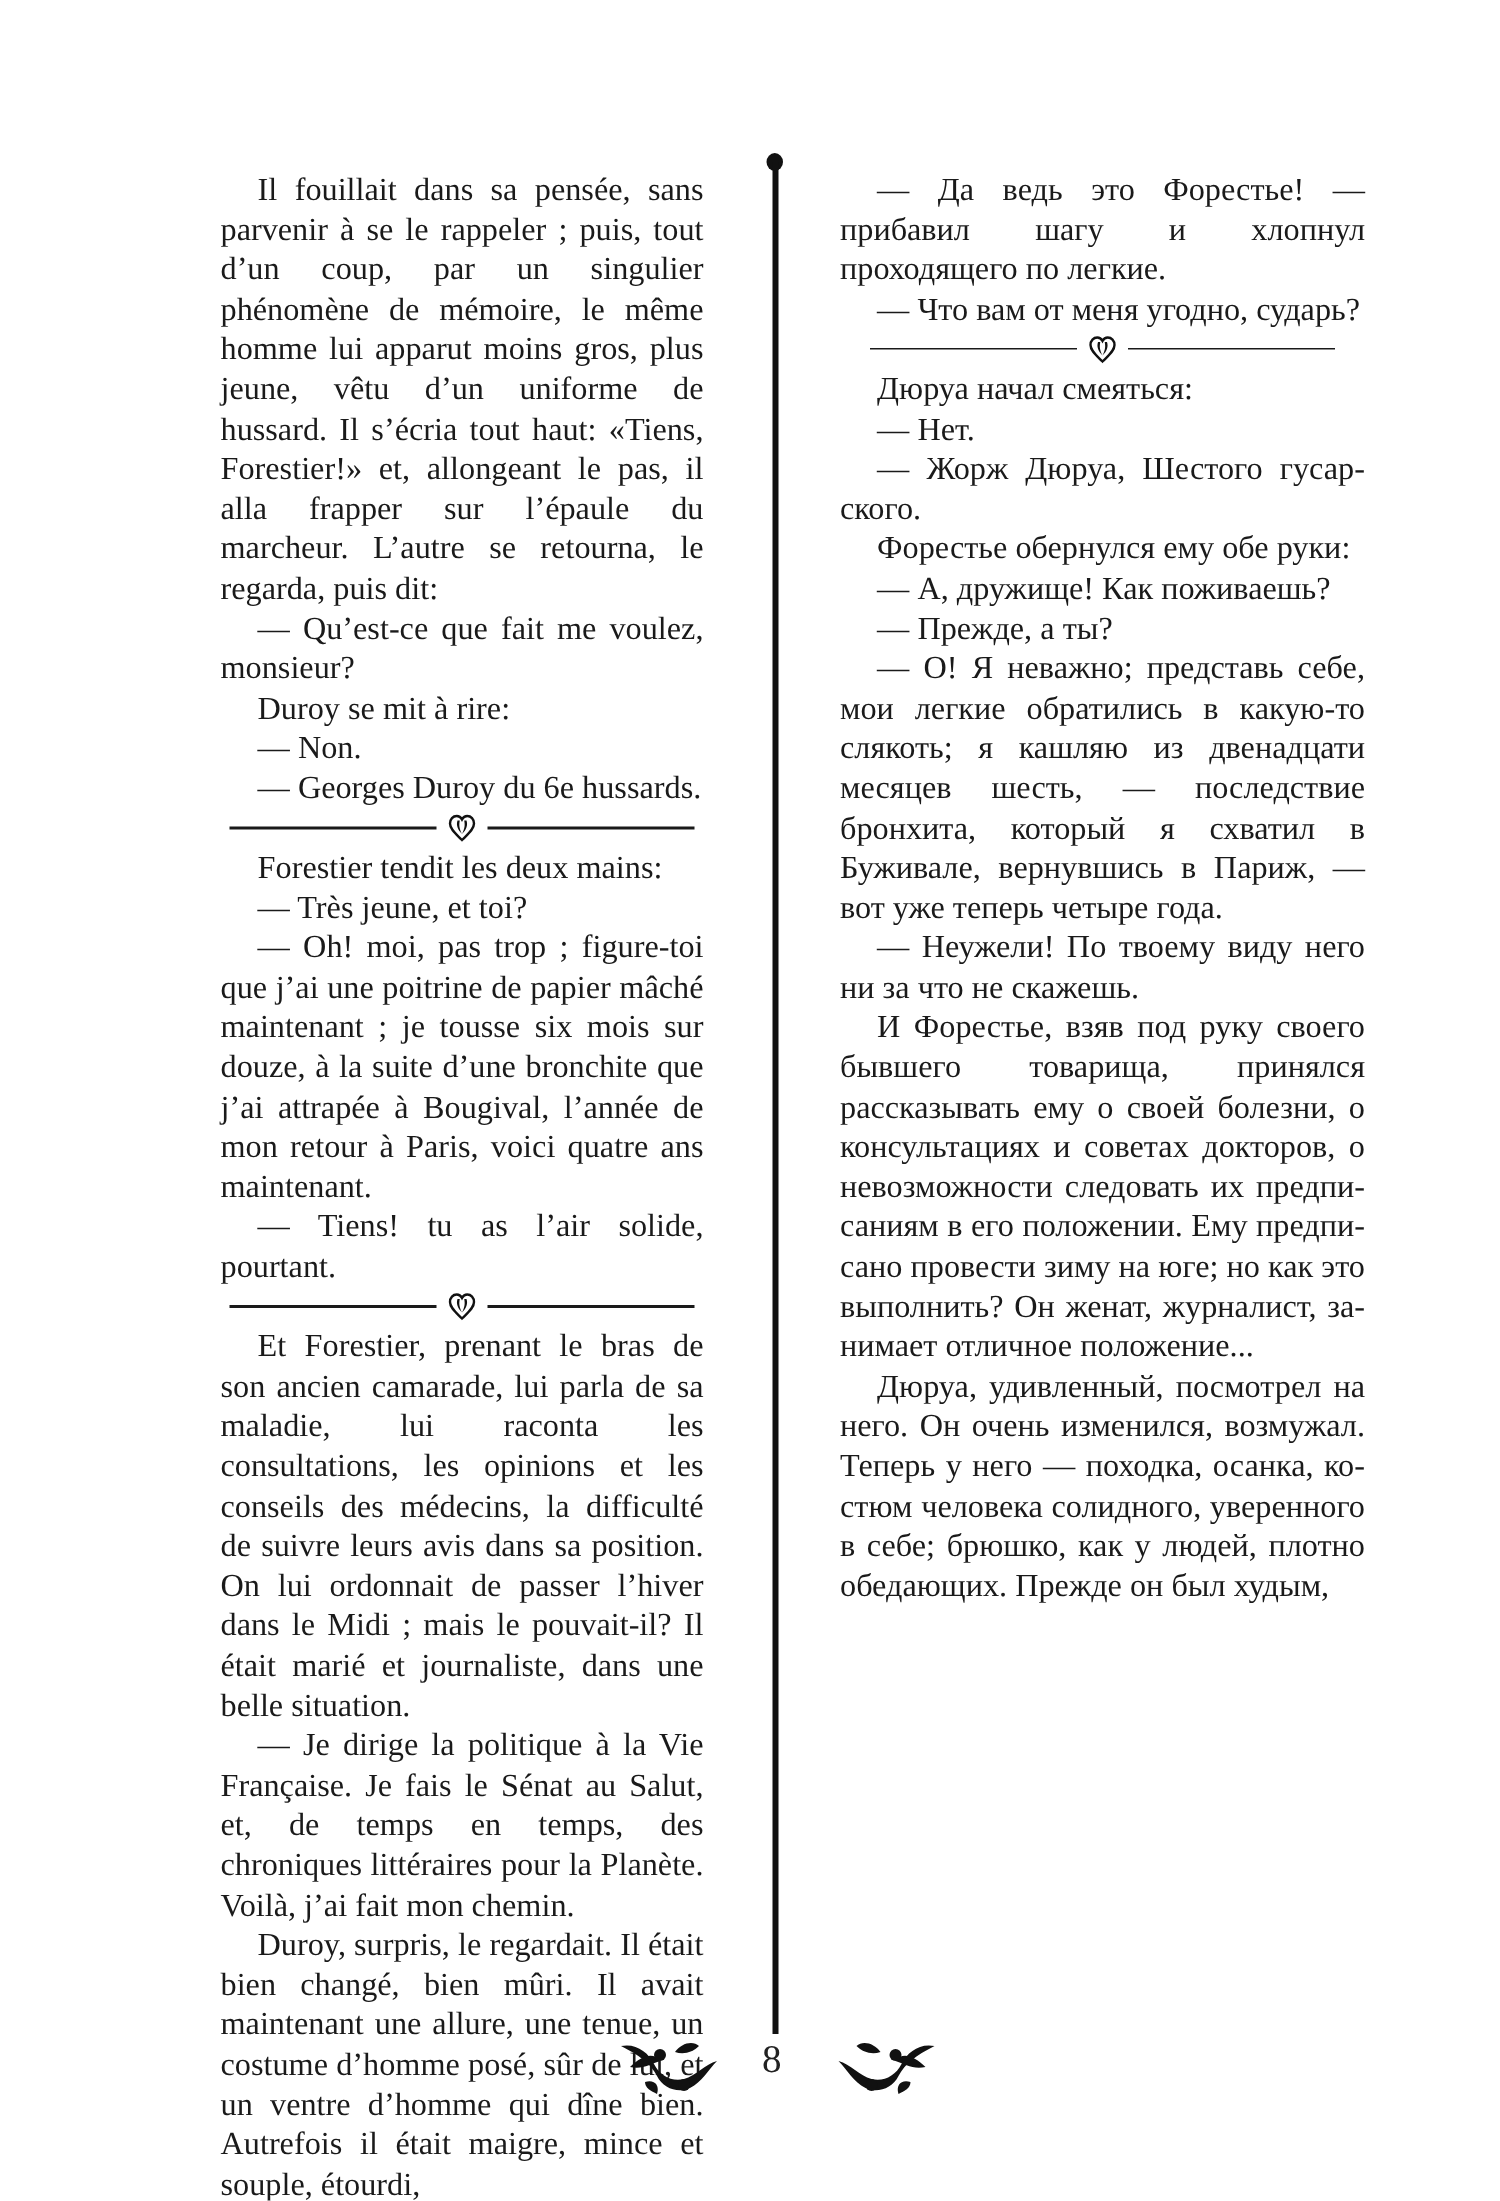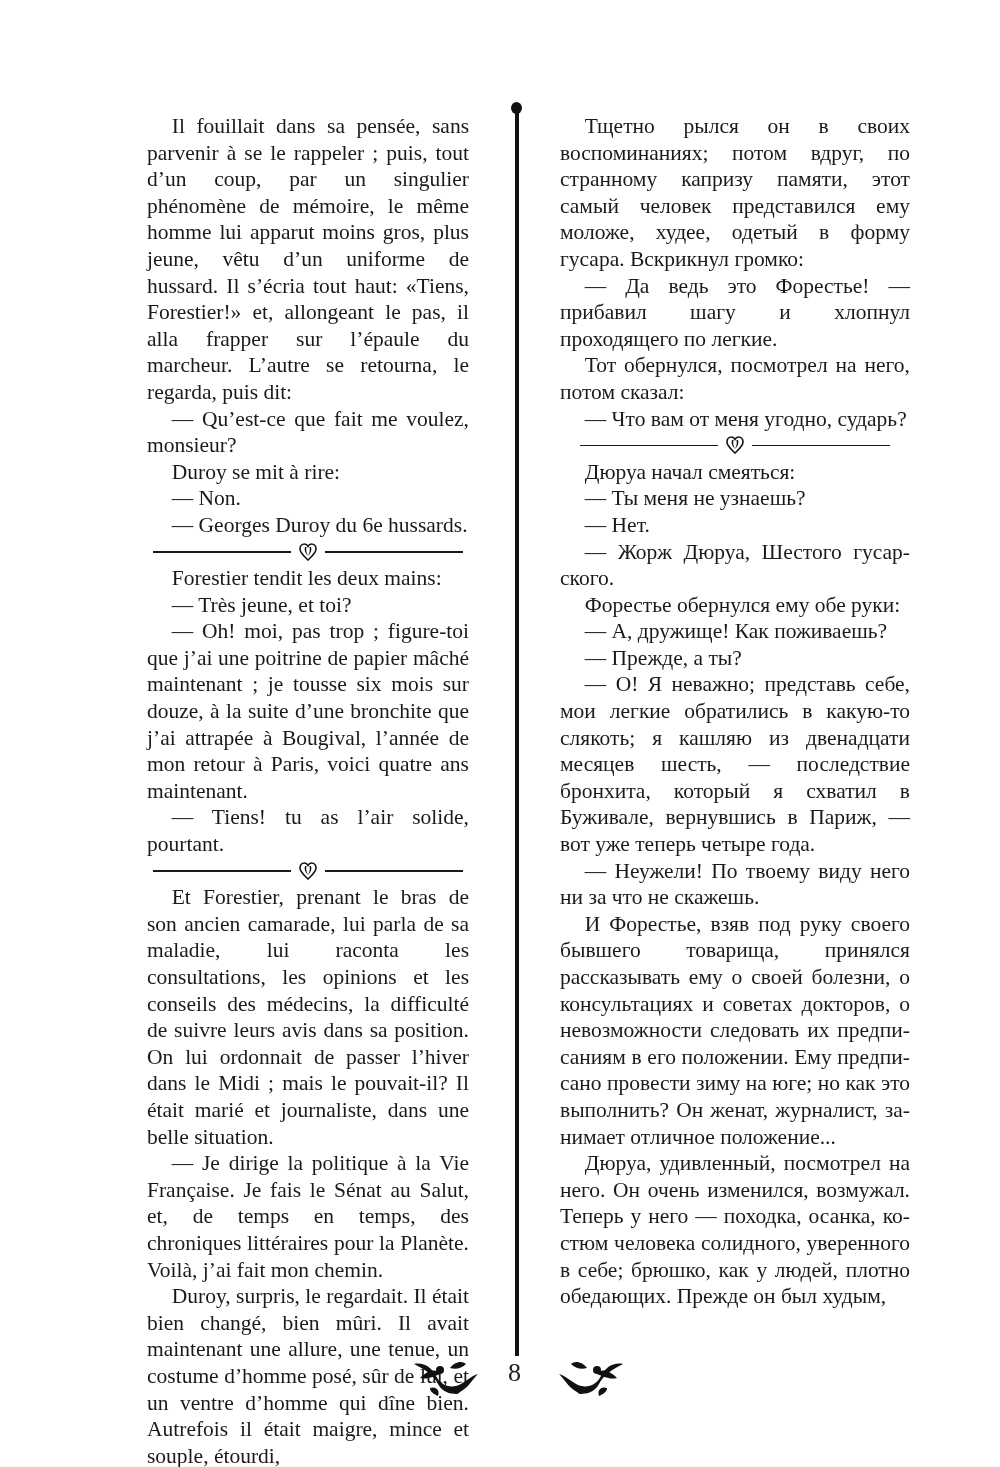--- a/index.html
+++ b/index.html
@@ -57,37 +57,34 @@
     </div>
     <p>Et Forestier, prenant le bras de son ancien camarade, lui parla de sa mala­die, lui raconta les consultations, les opinions et les conseils des médecins, la difficulté de suivre leurs avis dans sa position. On lui ordonnait de passer l’hi­ver dans le Midi ; mais le pouvait-il? Il était marié et journaliste, dans une belle situation.</p>
     <p>— Je dirige la politique à la Vie Française. Je fais le Sénat au Salut, et, de temps en temps, des chroniques lit­téraires pour la Planète. Voilà, j’ai fait mon chemin.</p>
     <p>Duroy, surpris, le regardait. Il était bien changé, bien mûri. Il avait mainte­nant une allure, une tenue, un costume d’homme posé, sûr de lui, et un ventre d’homme qui dîne bien. Autrefois il était maigre, mince et souple, étourdi,</p>
   </div>
 
 <div class="vdot"></div>
 <div class="vrule"></div>
 
 <div class="col col-right" id="col-right">
-    <p>Тщетно рылся он в своих воспомина­ниях; потом вдруг, по странному капри­зу памяти, этот самый человек предста­вился ему моложе, худее, одетый в фор­му гусара. Вскрикнул громко:</p>
     <p>— Да ведь это Форестье! — прибавил шагу и хлопнул проходящего по легкие.</p>
-    <p>Тот обернулся, посмотрел на него, потом сказал:</p>
     <p>— Что вам от меня угодно, сударь?</p>
     <div class="divider">
       <span class="rule"></span>
       <span class="orn">
         <svg width="20" height="20" viewBox="0 0 20 20">
           <path d="M10 18 C6 14 2 11 2 7 C2 4 4 2 6.5 2 C8 2 9.3 3 10 4.3 C10.7 3 12 2 13.5 2 C16 2 18 4 18 7 C18 11 14 14 10 18 Z" fill="none" stroke="#111" stroke-width="1.6"></path>
           <path d="M7 5 C6 8 7 11 10 14 C8 10 8 8 8.5 5 Z" fill="#111"></path>
           <path d="M13 5 C14 8 13 11 10 14 C12 10 12 8 11.5 5 Z" fill="#111"></path>
         </svg>
       </span>
       <span class="rule"></span>
     </div>
     <p>Дюруа начал смеяться:</p>
-    <p>— Ты меня не узнаешь?</p>
     <p>— Нет.</p>
     <p>— Жорж Дюруа, Шестого гусар­ского.</p>
     <p>Форестье обернулся ему обе руки:</p>
     <p>— А, дружище! Как поживаешь?</p>
     <p>— Прежде, а ты?</p>
     <p>— О! Я неважно; представь себе, мои легкие обратились в какую-то сля­коть; я кашляю из двенадцати месяцев шесть, — последствие бронхита, кото­рый я схватил в Буживале, вернувшись в Париж, — вот уже теперь четыре года.</p>
     <p>— Неужели! По твоему виду него ни за что не скажешь.</p>
     <p>И Форестье, взяв под руку сво­его бывшего товарища, принялся рассказывать ему о своей болезни, о консультациях и советах докторов, о невозможности следовать их предпи­саниям в его положении. Ему предпи­сано провести зиму на юге; но как это выполнить? Он женат, журналист, за­нимает отличное положение...</p>
     <p>Дюруа, удивленный, посмотрел на него. Он очень изменился, возмужал. Теперь у него — походка, осанка, ко­стюм человека солидного, уверенного в себе; брюшко, как у людей, плотно обедающих. Прежде он был худым,</p>
   </div>

